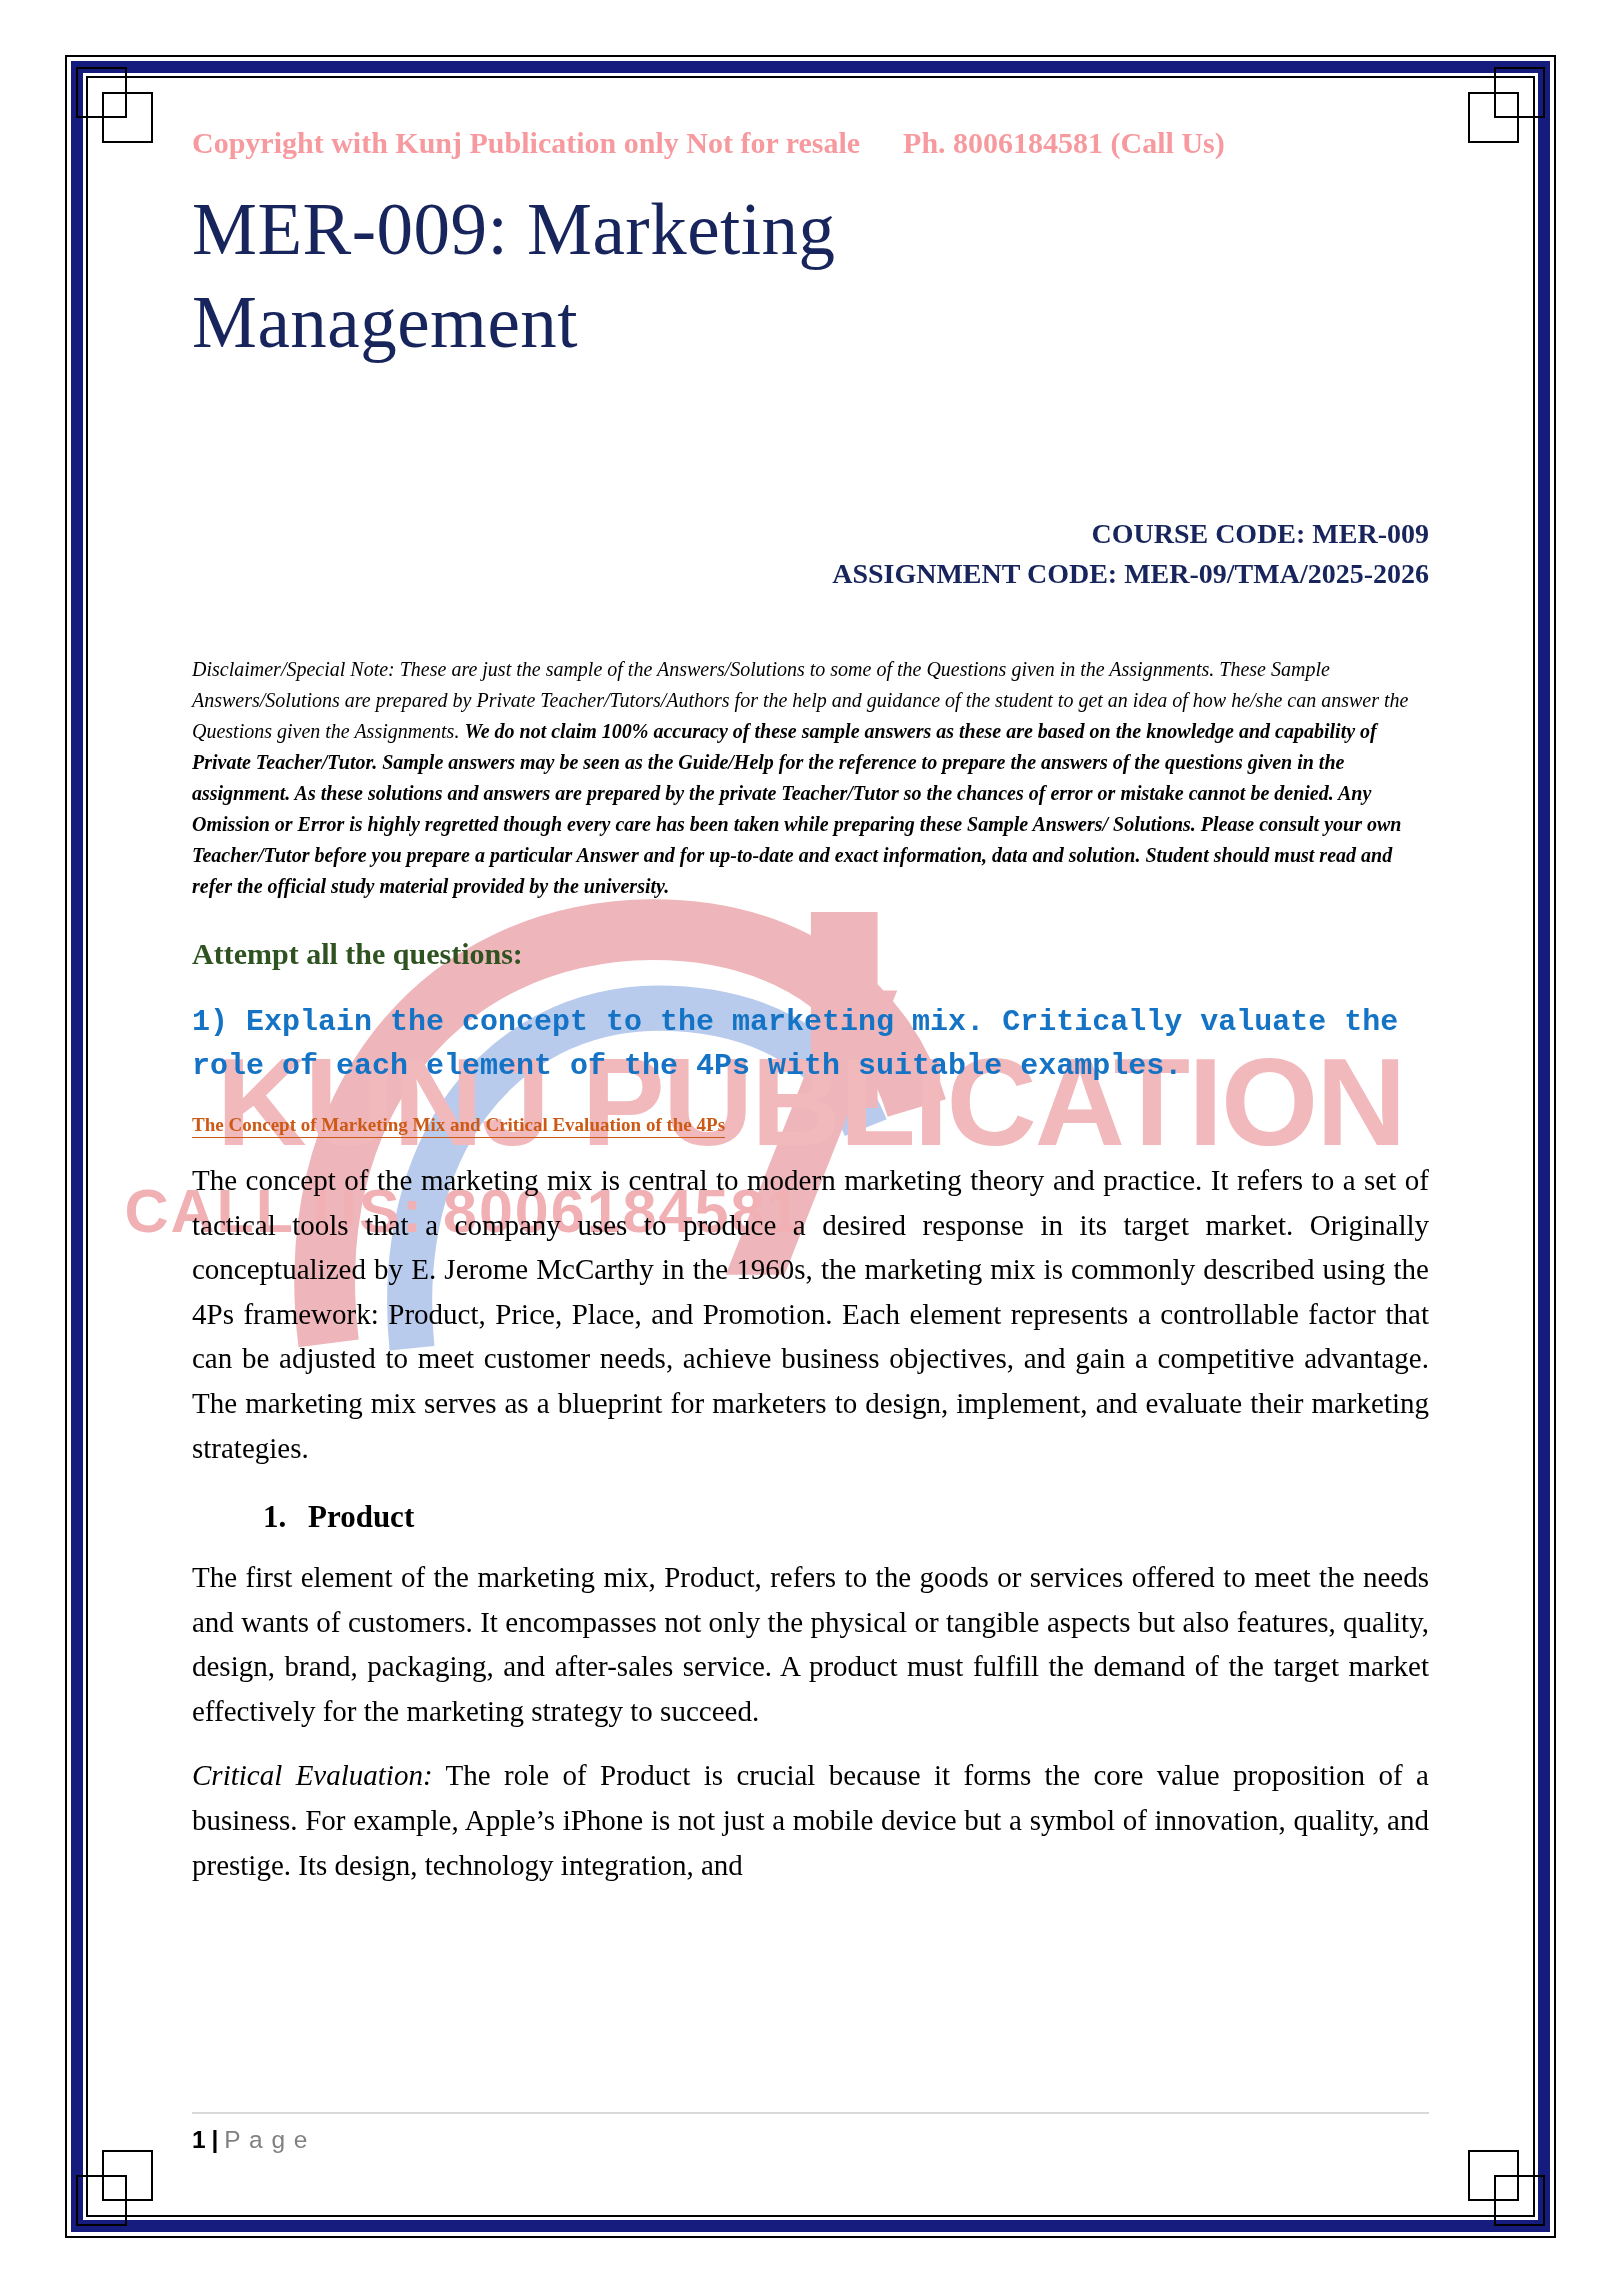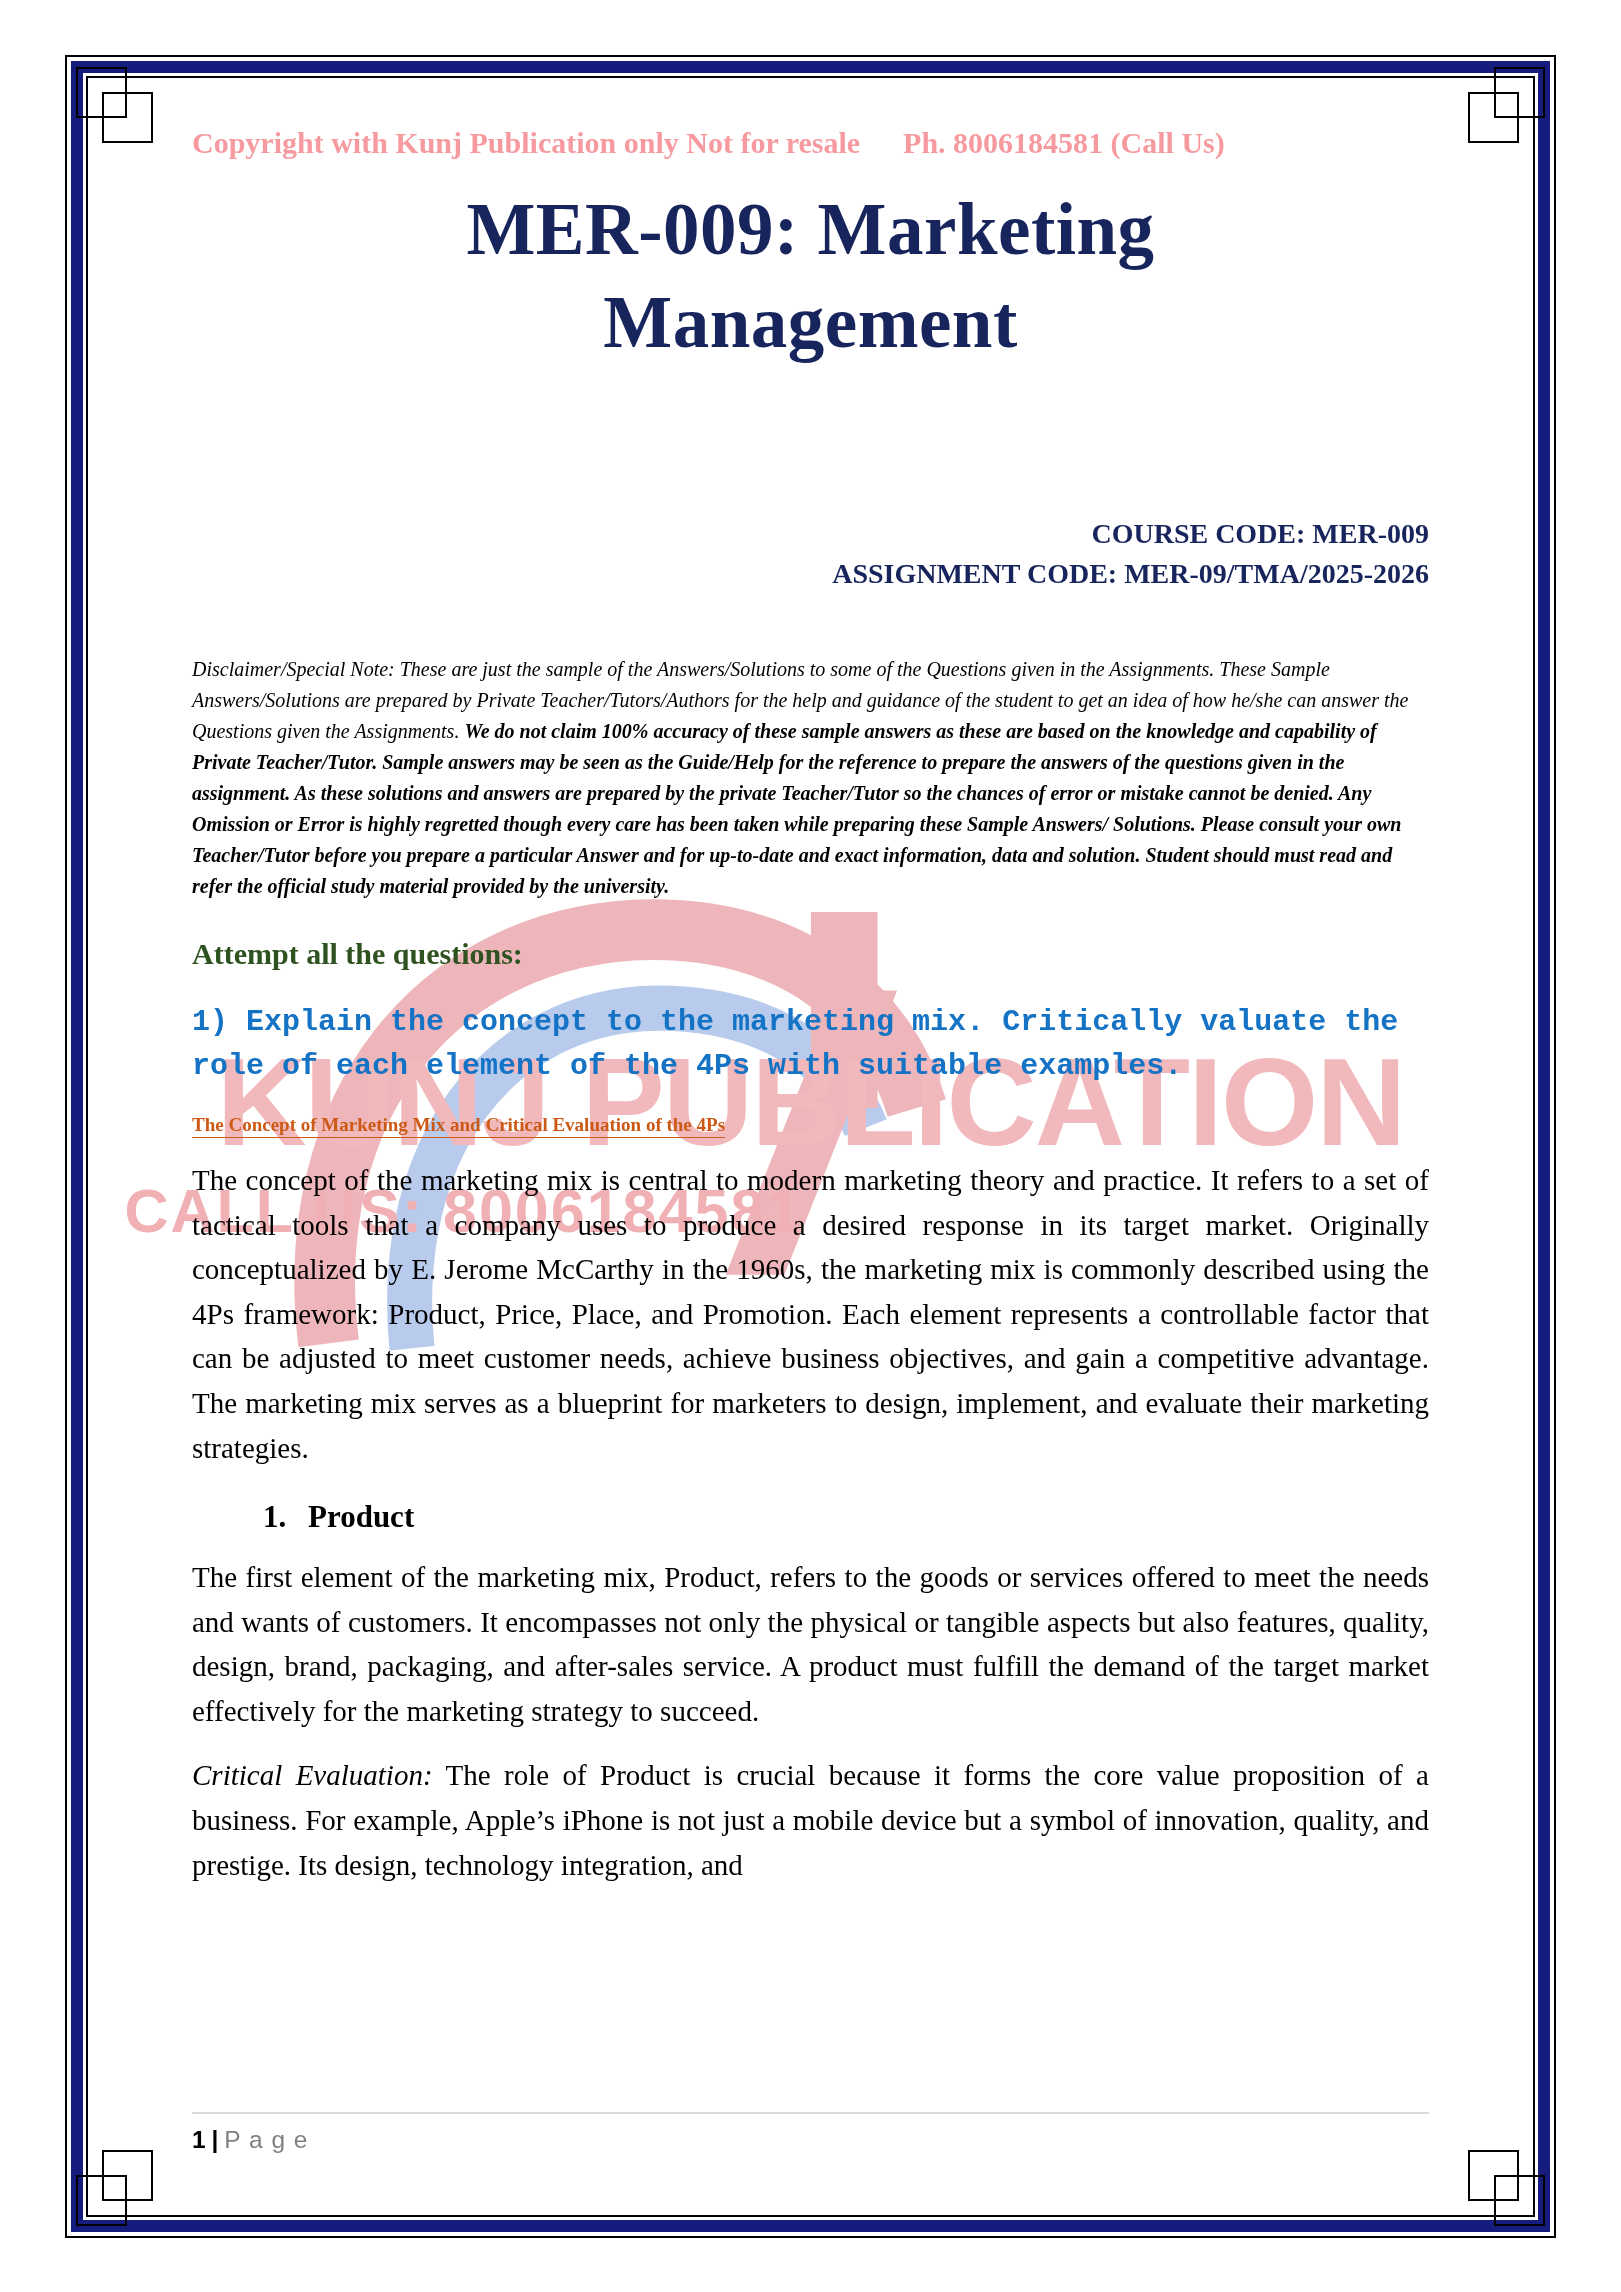--- a/index.html
+++ b/index.html
@@ -142,23 +142,22 @@
     font-weight: bold;
     font-size: 30px;
     color: #f79a9f;
     line-height: 1.2;
     white-space: nowrap;
   }
   .copy-line .gap { display: inline-block; width: 43px; }
 
   .doc-title {
     margin-top: 21.6px;
-    text-align: center;
-    font-family: "Liberation Serif", serif;
-    font-weight: bold;
+    font-family: "Liberation Serif", serif;
+    font-weight: normal;
     font-size: 73px;
     line-height: 1.28;
     color: #17255c;
     letter-spacing: 0.5px;
   }
 
   .code-block {
     margin-top: 145px;
     text-align: right;
     font-family: "Liberation Serif", serif;

